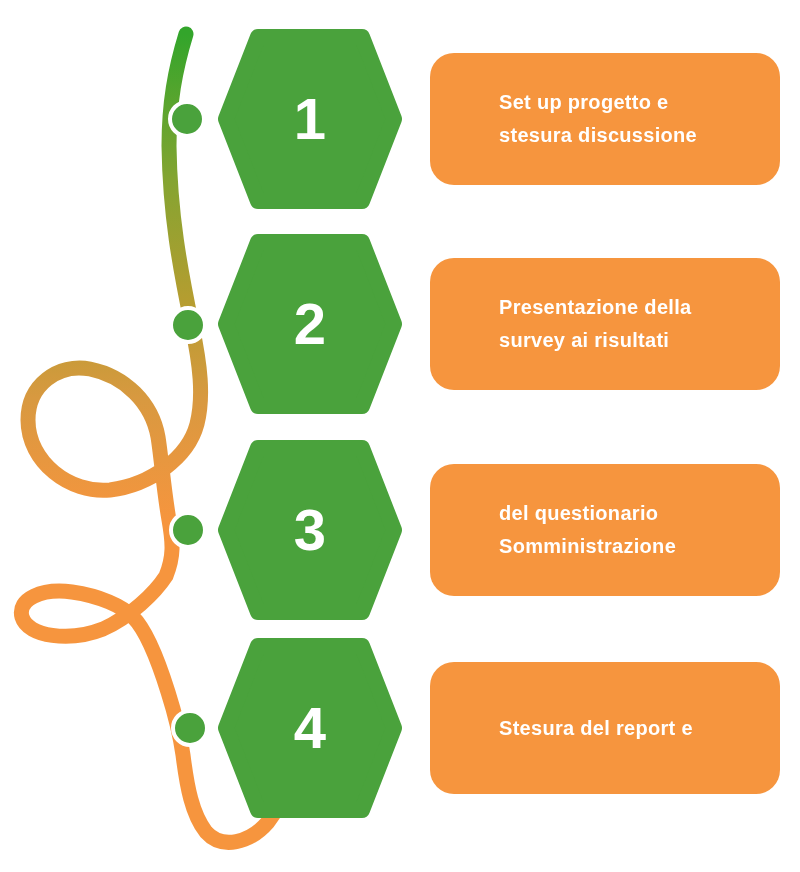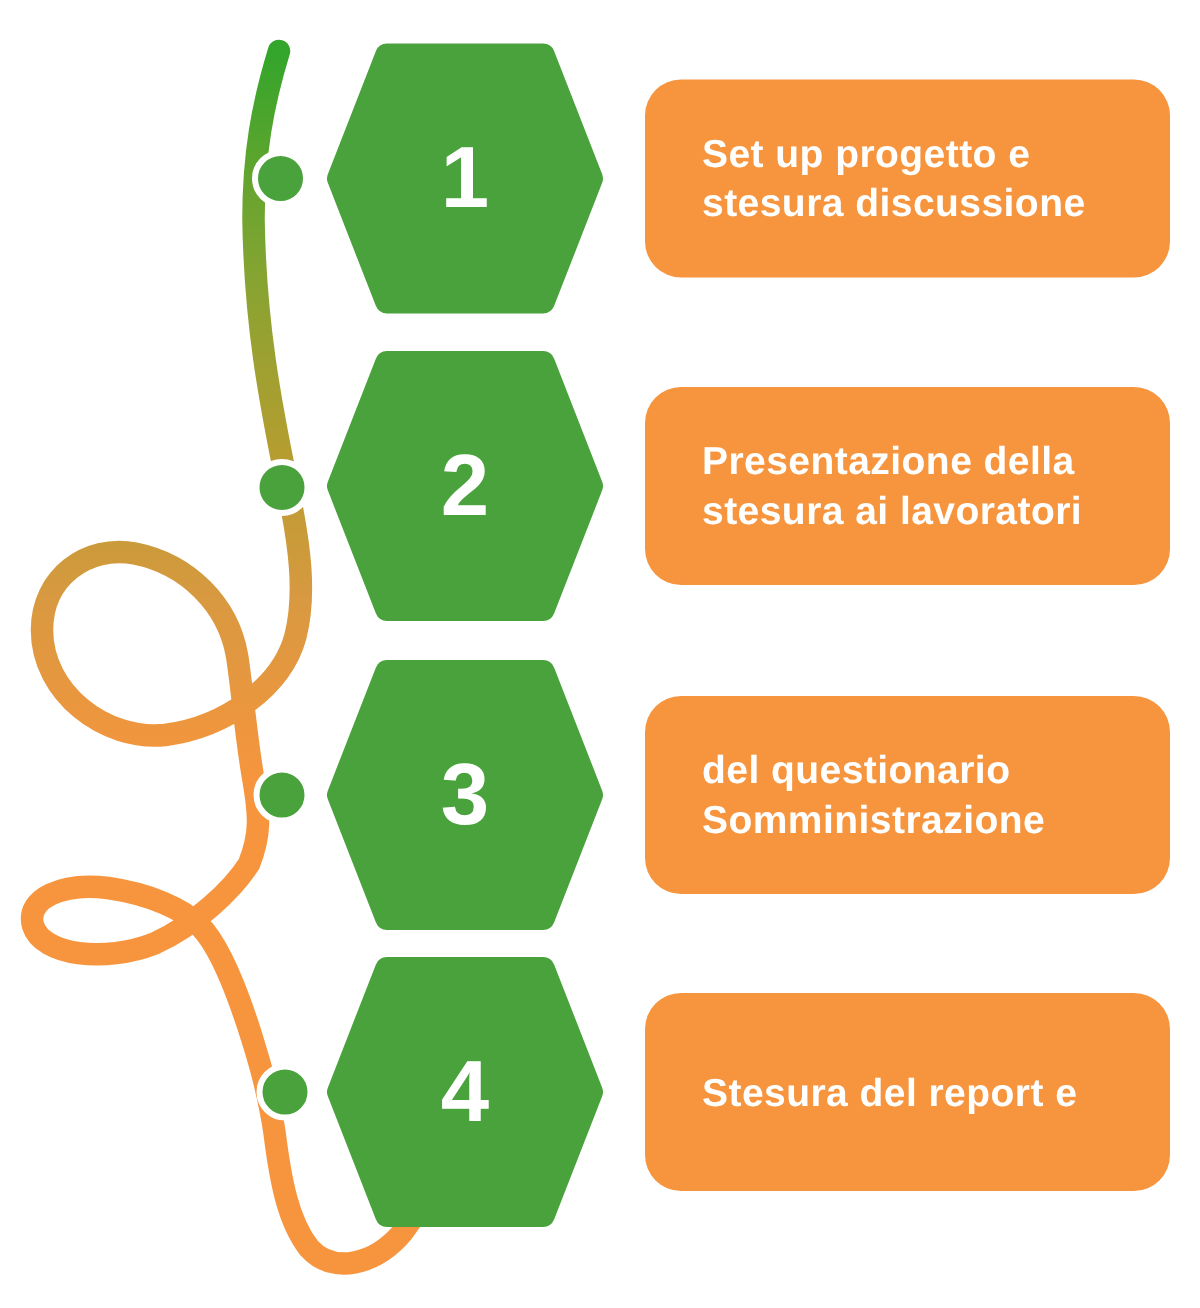--- a/index.html
+++ b/index.html
@@ -25,22 +25,22 @@
   }
   .card{
     position:absolute;left:430px;top:30px;width:350px;height:132px;
     background:var(--orange,#F6953E);
     border-radius:24px;
     display:flex;flex-direction:column;justify-content:center;
     box-sizing:border-box;padding-left:38px;padding-right:10px;
   }
   .card .line{
     color:var(--text-white,#ffffff);
-    font-size:26px;line-height:33px;font-weight:700;
-    letter-spacing:0.3px;white-space:nowrap;
+    font-size:20px;line-height:33px;font-weight:700;
+    letter-spacing:0.3px;white-space:nowrap;margin-left:31px;
   }
 </style>
 </head>
 <body>
 
 <div class="stage">
 
   <svg class="curve-svg" viewBox="0 0 800 872" xmlns="http://www.w3.org/2000/svg" aria-hidden="true">
     <defs>
       <linearGradient id="curveGrad" gradientUnits="userSpaceOnUse" x1="186" y1="34" x2="186" y2="520">
@@ -88,21 +88,21 @@
     </div>
   </div>
 
   <div class="row" style="top:228px">
     <svg class="hex" viewBox="0 0 196 192" xmlns="http://www.w3.org/2000/svg" aria-hidden="true">
       <path d="M14 96 L46 14 H150 L182 96 L150 178 H46 Z"></path>
     </svg>
     <div class="num">2</div>
     <div class="card">
       <div class="line">Presentazione della</div>
-      <div class="line">stesura ai lavoratori</div>
+      <div class="line">survey ai risultati</div>
     </div>
   </div>
 
   <div class="row" style="top:434px">
     <svg class="hex" viewBox="0 0 196 192" xmlns="http://www.w3.org/2000/svg" aria-hidden="true">
       <path d="M14 96 L46 14 H150 L182 96 L150 178 H46 Z"></path>
     </svg>
     <div class="num">3</div>
     <div class="card">
       <div class="line">del questionario</div>

